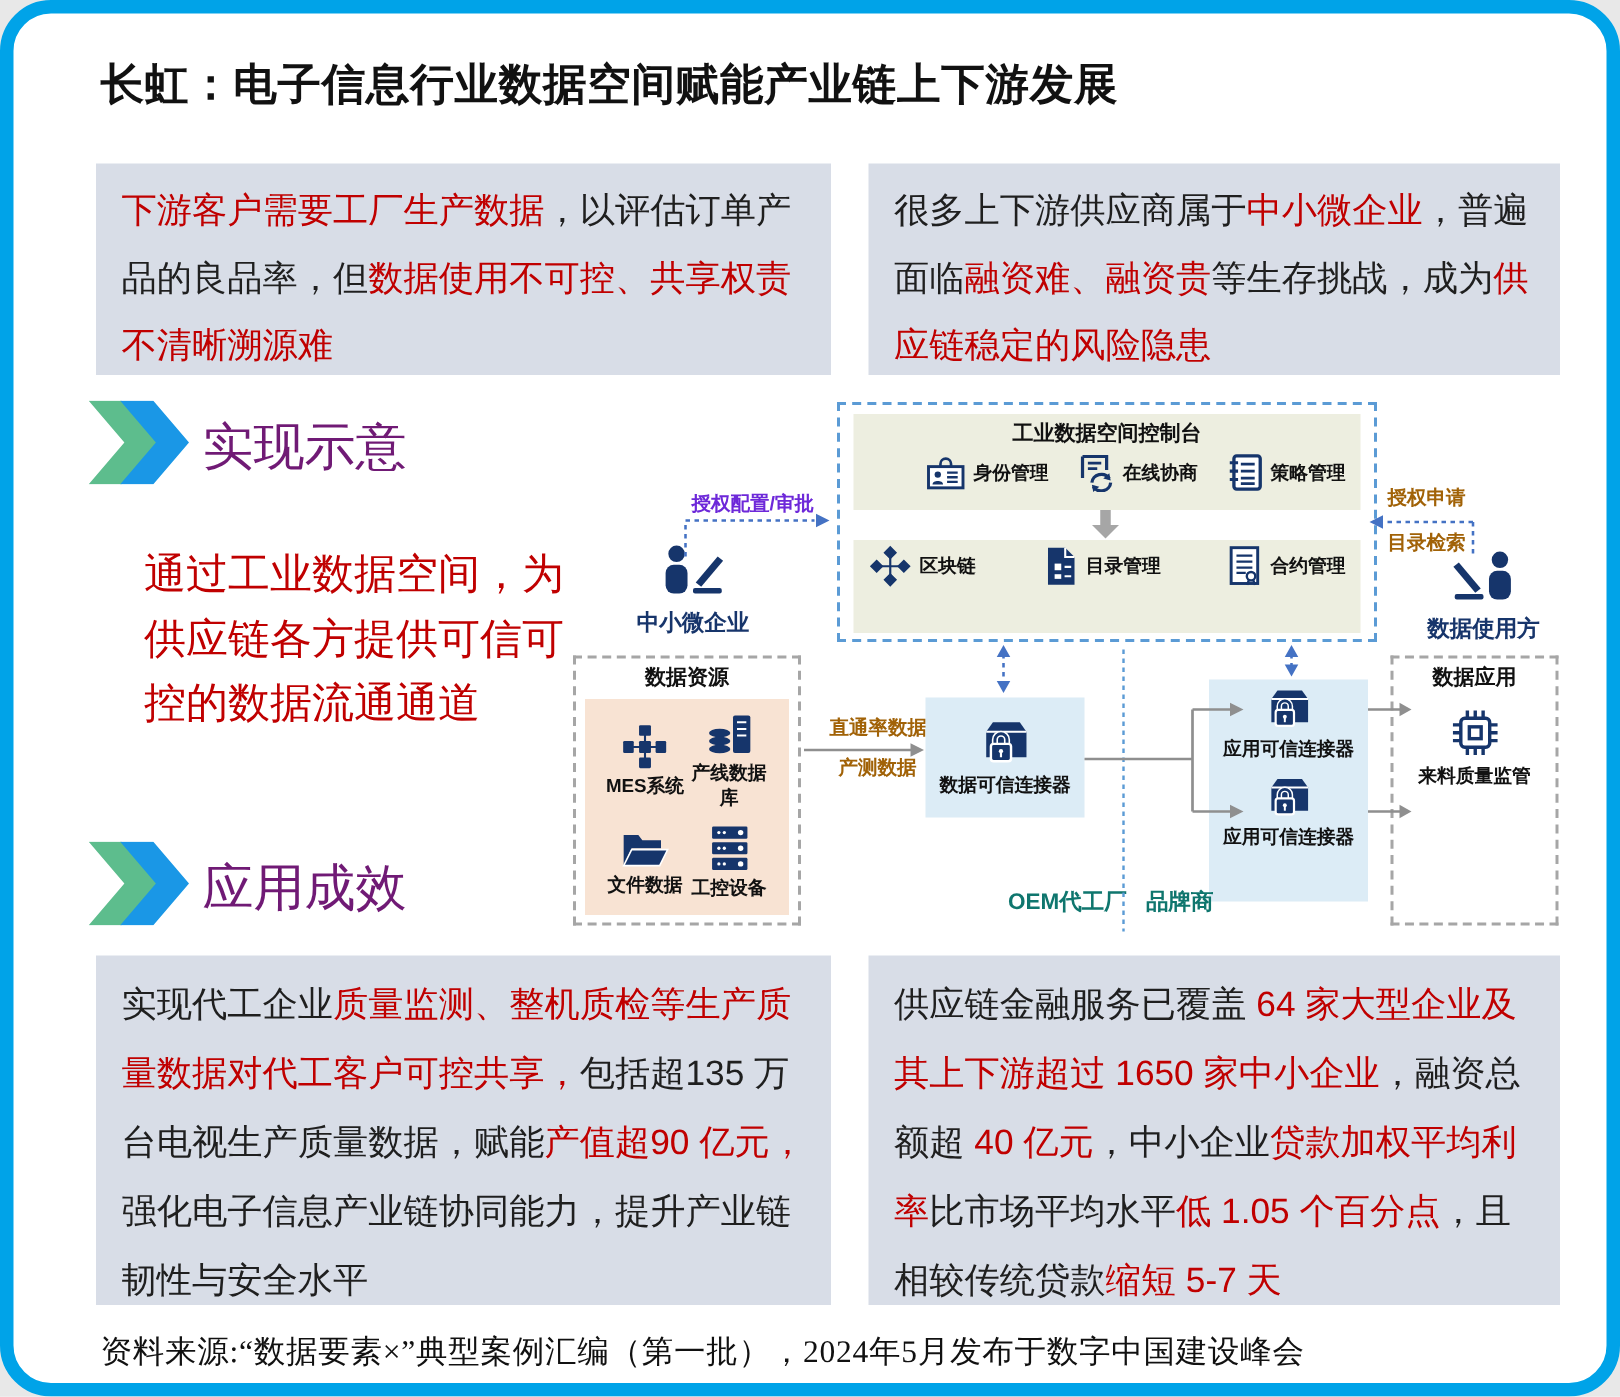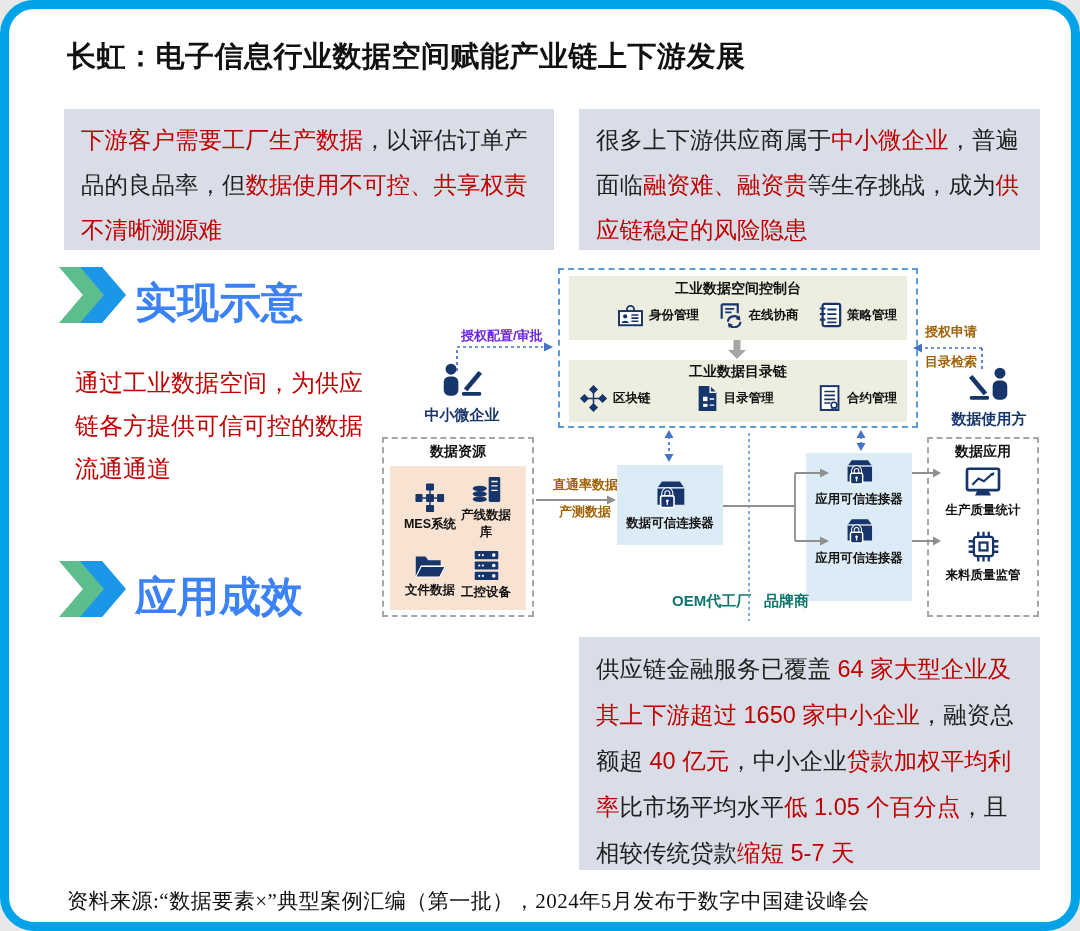--- a/index.html
+++ b/index.html
@@ -10,22 +10,22 @@
   }
   .abs{position:absolute;}
   .title{font-size:29px;font-weight:bold;color:#111;letter-spacing:0.5px;}
   .graybox{background:#d8dde7;font-size:23.5px;line-height:45px;padding:9px 17px;box-sizing:border-box;color:#1f1f1f;}
   .sr{color:#c00000;}
   .sb{color:#1f1f1f;}
   .chevrons{width:74px;height:56px;}
   .chev{position:absolute;top:0;width:46px;height:56px;clip-path:polygon(0 0,48% 0,100% 50%,48% 100%,0 100%,52% 50%);}
   .chev.g{left:0;background:#5dbd8d;}
   .chev.b{left:21px;background:#1a97e6;}
-  .sec-title{font-size:42px;font-weight:bold;color:#3b82f6;}
-  .impl-note{color:#c00000;font-size:24px;line-height:43px;}
+  .sec-title{font-size:34px;font-weight:normal;color:#701a75;}
+  .impl-note{color:#c00000;font-size:28px;line-height:43px;margin-left:21px;}
   .dashedblue{border:2px dashed #5b9bd5;box-sizing:border-box;}
   .dashedgray{border:2px dashed #a6a6a6;box-sizing:border-box;background:#fff;}
   .greenbox{background:#edeee0;box-sizing:border-box;}
   .bluebox{background:#dcecf6;box-sizing:border-box;}
   .peachbox{background:#f8e3d3;box-sizing:border-box;}
   .dg-title{font-size:14px;font-weight:bold;color:#111;text-align:center;}
   .dg-label{font-size:12.5px;font-weight:bold;color:#111;text-align:center;}
   .hrow{display:flex;align-items:center;justify-content:space-between;padding:0 10px;}
   .hitem{display:flex;align-items:center;gap:5px;}
   .vitem{display:flex;flex-direction:column;align-items:center;gap:3px;}
@@ -91,21 +91,20 @@
               <path d="M10 8 h10 M10 13 h10 M10 18 h10 M10 22 h10" stroke="#16356b" stroke-width="2"></path>
               <path d="M2 7 h6 M2 13 h6 M2 19 h6" stroke="#16356b" stroke-width="2.2"></path>
             </svg>
           </span>
         <span class="dg-label">策略管理</span>
       </span>
     </div>
   </div>
 
   <div class="abs greenbox" style="left:560px;top:351px;width:338px;height:62px;">
-    <div class="dg-title" style="margin-top:3px;">工业数据目录链</div>
     <div class="hrow" style="margin-top:3px;">
       <span class="hitem">
         <span>
             <svg viewBox="0 0 32 32" width="29" height="29">
               <path d="M16 8 V24 M8 16 H24" stroke="#16356b" stroke-width="1.6"></path>
               <path d="M16 1 l5 5 -5 5 -5 -5 z M16 21 l5 5 -5 5 -5 -5 z M6 11 l5 5 -5 5 -5 -5 z M26 11 l5 5 -5 5 -5 -5 z" fill="#16356b"></path>
             </svg>
           </span>
         <span class="dg-label">区块链</span>
       </span>
@@ -269,31 +268,20 @@
             <circle cx="19" cy="25.5" r="1.6" fill="#fff"></circle>
             <rect x="18.2" y="26.5" width="1.6" height="3.5" fill="#fff"></rect>
           </svg>
         </span>
       <span class="dg-label">应用可信连接器</span>
     </div>
   </div>
 
   <div class="abs dashedgray" style="left:918px;top:428px;width:112px;height:180px;">
     <div class="dg-title" style="margin-top:4px;">数据应用</div>
-    <div class="vitem" style="margin-top:6px;">
-      <span>
-          <svg viewBox="0 0 40 36" width="36" height="32">
-            <rect x="2" y="2" width="36" height="24" rx="2" fill="#fff" stroke="#16356b" stroke-width="3"></rect>
-            <polyline points="8,20 15,13 21,16 30,8" fill="none" stroke="#16356b" stroke-width="2.4"></polyline>
-            <polygon points="33,6 28.5,7 31.5,10.5" fill="#16356b"></polygon>
-            <polygon points="14,26 26,26 29,32 11,32" fill="#16356b"></polygon>
-          </svg>
-        </span>
-      <span class="dg-label">生产质量统计</span>
-    </div>
     <div class="vitem" style="margin-top:10px;">
       <span>
           <svg viewBox="0 0 40 40" width="35" height="35" stroke="#16356b">
             <g fill="none" stroke-width="2.6">
               <rect x="9" y="9" width="22" height="22" rx="3"></rect>
               <rect x="15.5" y="15.5" width="9" height="9"></rect>
             </g>
             <path d="M14 9 V3 M20 9 V3 M26 9 V3 M14 37 V31 M20 37 V31 M26 37 V31 M9 14 H3 M9 20 H3 M9 26 H3 M37 14 H31 M37 20 H31 M37 26 H31" stroke-width="2.6"></path>
           </svg>
         </span>
@@ -336,17 +324,18 @@
     <polygon points="932,464 924,459.5 924,468.5" fill="#8f8f8f"></polygon>
     <polygon points="932,532 924,527.5 924,536.5" fill="#8f8f8f"></polygon>
   </svg>
 
   <div class="abs chevrons" style="left:50px;top:552px;">
     <span class="chev g"></span>
     <span class="chev b"></span>
   </div>
   <div class="abs sec-title" style="left:126px;top:560px;">应用成效</div>
 
+  <div class="abs graybox" style="left:55px;top:628px;width:490px;height:233px;line-height:46px;"><span class="sb">实现代工企业</span><span class="sr">质量监测、整机质检等生产质量数据对代工客户可控共享，</span><span class="sb">包括超135 万台电视生产质量数据，赋能</span><span class="sr">产值超90 亿元，</span><span class="sb">强化电子信息产业链协同能力，提升产业链韧性与安全水平</span></div>
   <div class="abs graybox" style="left:570px;top:628px;width:461px;height:233px;line-height:46px;"><span class="sb">供应链金融服务已覆盖 </span><span class="sr">64 家大型企业及其上下游超过 1650 家中小企业</span><span class="sb">，融资总额超 </span><span class="sr">40 亿元</span><span class="sb">，中小企业</span><span class="sr">贷款加权平均利率</span><span class="sb">比市场平均水平</span><span class="sr">低 1.05 个百分点</span><span class="sb">，且相较传统贷款</span><span class="sr">缩短 5-7 天</span></div>
 
   <div class="abs source" style="left:58px;top:878px;width:985px;">资料来源:“数据要素×”典型案例汇编（第一批），2024年5月发布于数字中国建设峰会</div>
 
 </div>
 
 </body></html>

